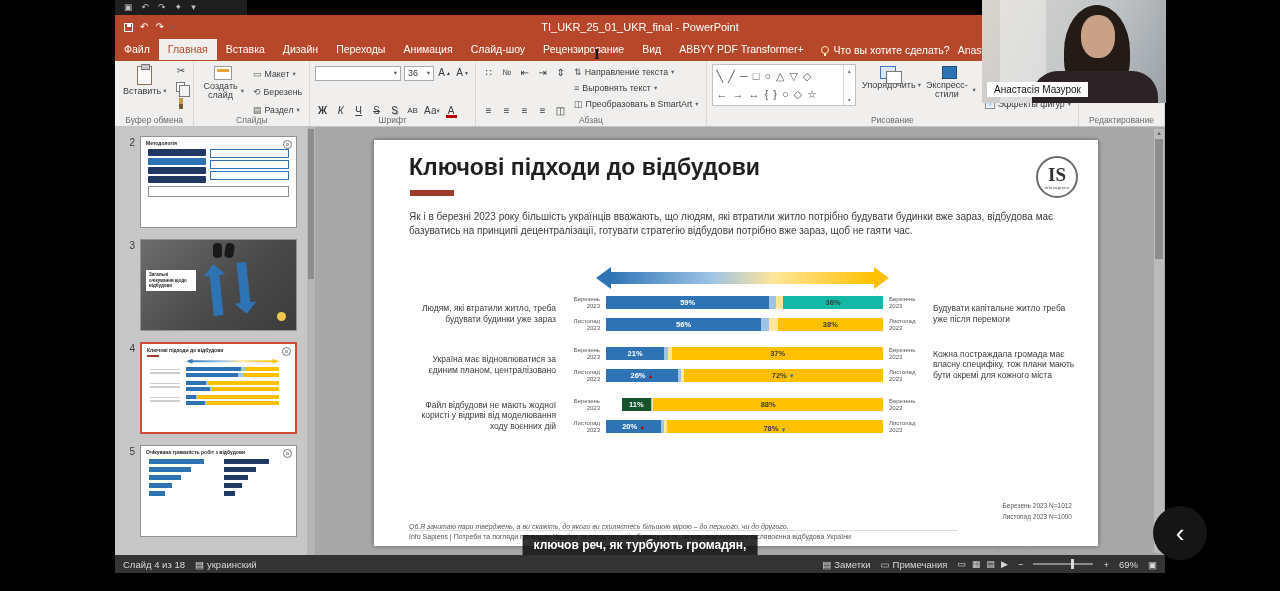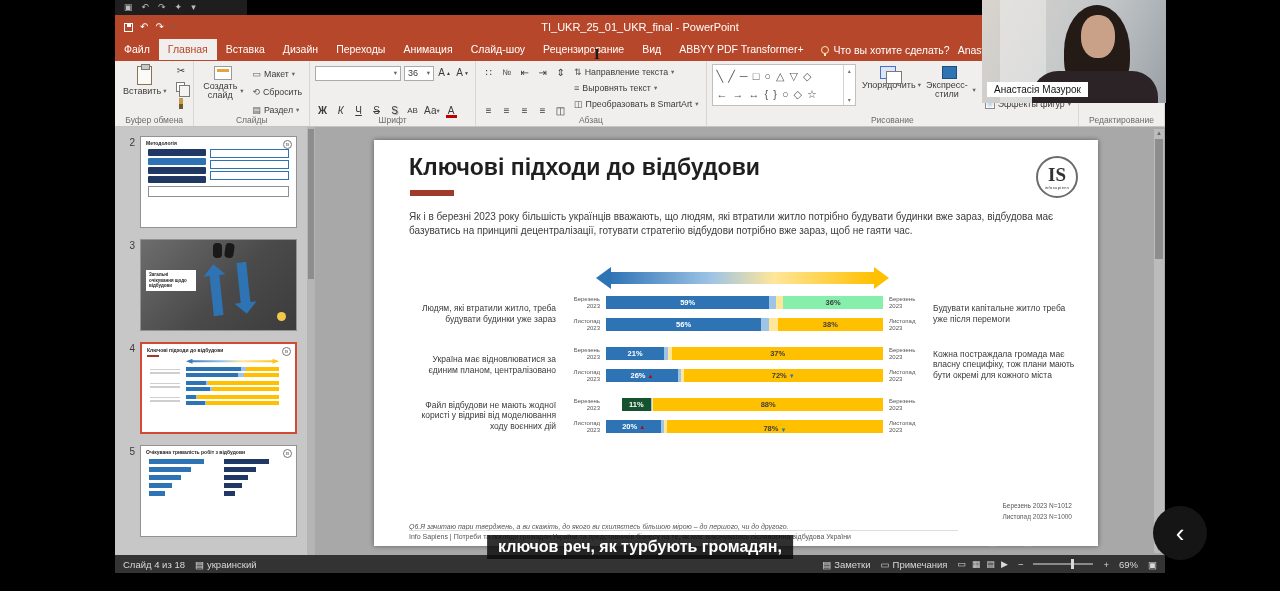--- a/index.html
+++ b/index.html
@@ -159,21 +159,21 @@
   .watermark{position:absolute;left:948px;top:496px;font-size:54px;font-weight:bold;letter-spacing:2px;
     color:rgba(255,255,255,.22);z-index:40;font-family:"Liberation Sans",sans-serif;}
   .webcam{position:absolute;left:982px;top:0;width:184px;height:103px;z-index:50;
     background:linear-gradient(115deg,#d9d4cd 0%,#c2c6c9 55%,#9aa0a5 100%);overflow:hidden;}
   .wc-light{position:absolute;left:18px;top:0;width:46px;height:103px;background:rgba(255,255,255,.35);}
   .wc-hair{position:absolute;right:36px;top:5px;width:66px;height:92px;background:#241a16;border-radius:50% 50% 40% 40%;}
   .wc-face{position:absolute;right:51px;top:15px;width:34px;height:43px;background:#c9a189;border-radius:46%;}
   .wc-body{position:absolute;right:8px;bottom:-20px;width:126px;height:52px;background:#2b2326;border-radius:26px 26px 0 0;}
   .nametag{position:absolute;left:5px;bottom:6px;background:#fff;color:#111;font-size:10px;padding:2px 7px;white-space:nowrap;}
   .caption{position:absolute;left:50%;top:535px;transform:translateX(-50%);background:rgba(12,12,12,.85);
-    color:#fff;font-size:16px;font-weight:bold;padding:3px 11px;white-space:nowrap;z-index:60;}
+    color:#fff;font-size:12px;font-weight:bold;padding:3px 11px;white-space:nowrap;z-index:60;}
   .prev-btn{position:absolute;left:1153px;top:506px;width:54px;height:54px;border-radius:50%;background:#151515;
     color:#fff;display:flex;align-items:center;justify-content:center;font-size:26px;z-index:60;}
   .ibeam{position:absolute;left:594px;top:46px;z-index:30;font-size:15px;color:#1a1a1a;font-family:"Liberation Serif",serif;font-weight:bold;}
 </style>
 </head>
 <body>
 
 <div id="stage">
 
   <div class="mini-toolbar">
@@ -247,21 +247,21 @@
             </span>
         </div>
         <div class="scol" style="gap:3px;padding-top:2px;">
           <span class="tbtn">
               <span class="ti">▭</span>
               <span>Макет</span>
               <span class="car">▾</span>
             </span>
           <span class="tbtn">
               <span class="ti">⟲</span>
-              <span>Сбросить</span>
+              <span>Березень</span>
             </span>
           <span class="tbtn">
               <span class="ti">▤</span>
               <span>Раздел</span>
               <span class="car">▾</span>
             </span>
         </div>
         <span class="glabel">Слайды</span>
       </div>
 
@@ -552,21 +552,21 @@
                   <div class="pcell">Листопад
 2023</div>
                 </div>
                 <div class="bcol">
                   <div class="hbar">
                     <div class="seg" style="width: 59%; background: rgb(46, 116, 181);">
                       <span class="seglabel" style="color: rgb(255, 255, 255);">59%</span>
                     </div>
                     <div class="seg" style="width: 2.5%; background: rgb(157, 195, 230);"></div>
                     <div class="seg" style="width: 2.5%; background: rgb(255, 230, 153);"></div>
-                    <div class="seg" style="width: 36%; background: #86efac;">
+                    <div class="seg" style="width: 36%; background: #14b8a6;">
                       <span class="seglabel" style="color: rgb(61, 61, 61);">36%</span>
                     </div>
                   </div>
                   <div class="hbar">
                     <div class="seg" style="width: 56%; background: rgb(46, 116, 181);">
                       <span class="seglabel" style="color: rgb(255, 255, 255);">56%</span>
                     </div>
                     <div class="seg" style="width: 3%; background: rgb(157, 195, 230);"></div>
                     <div class="seg" style="width: 3%; background: rgb(255, 230, 153);"></div>
                     <div class="seg" style="width: 38%; background: rgb(255, 192, 0);">

